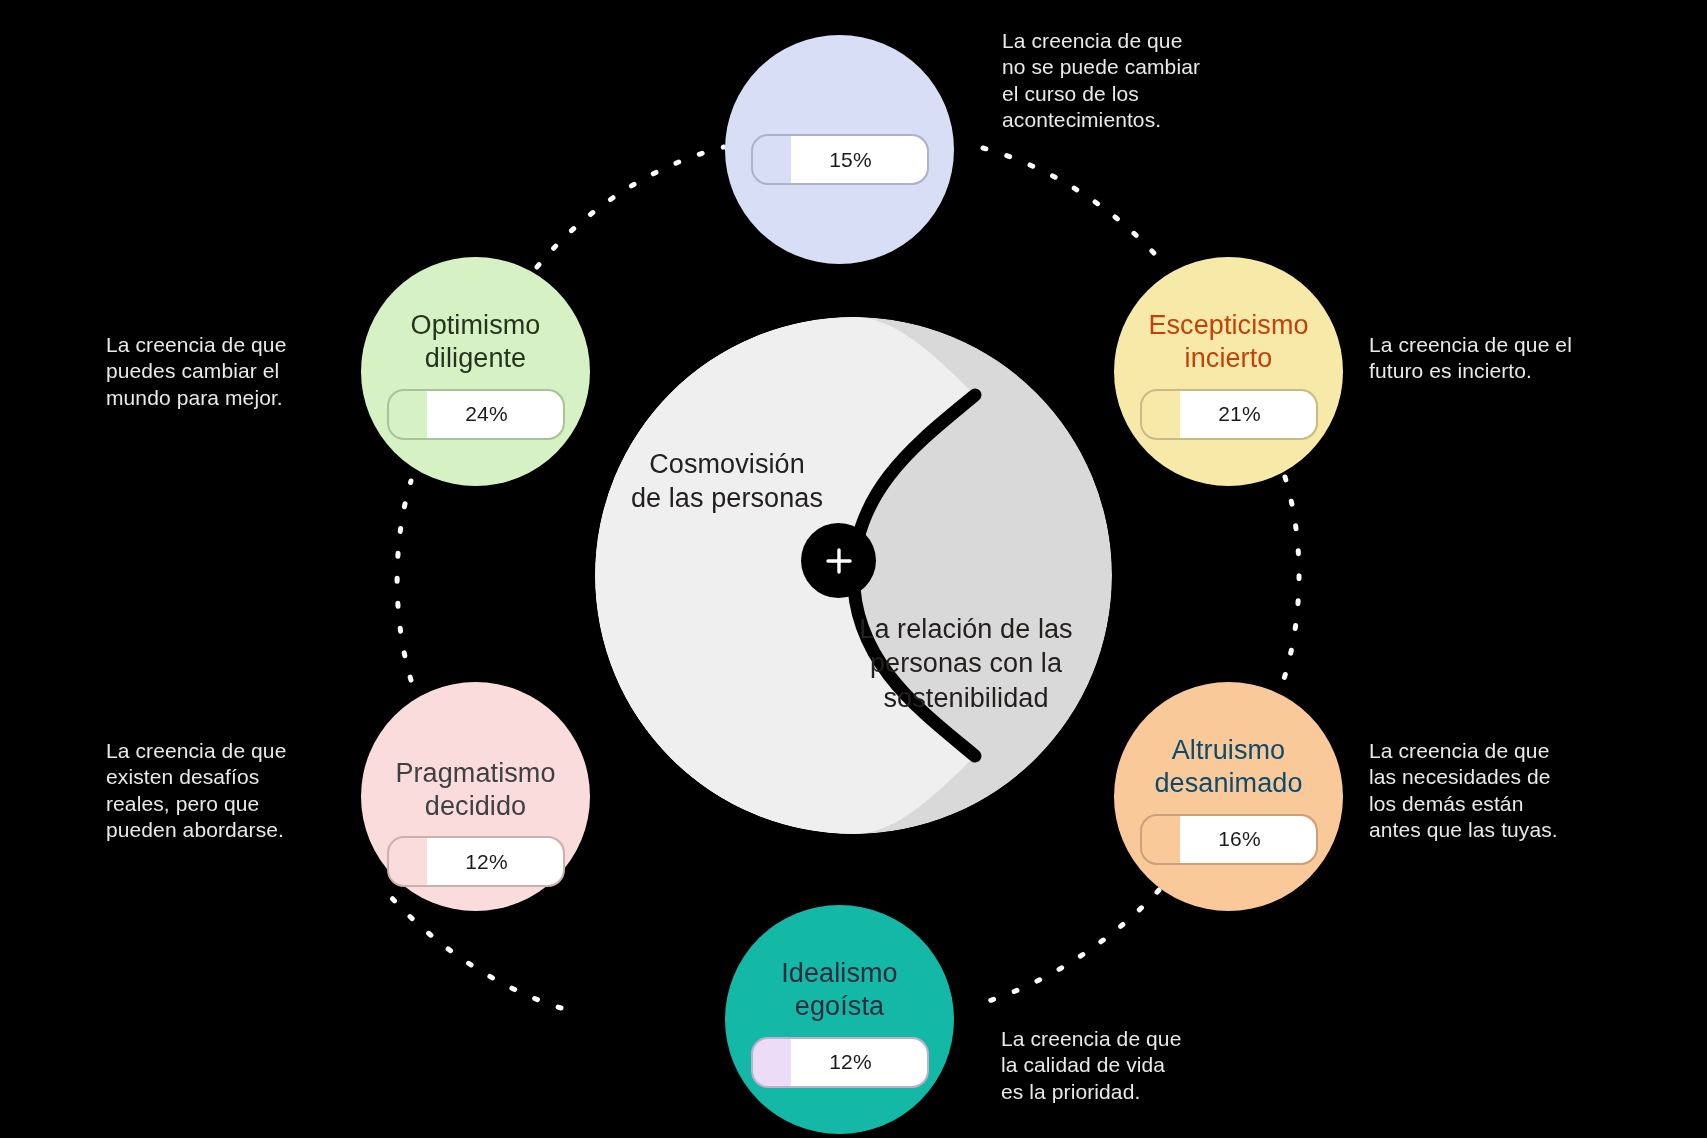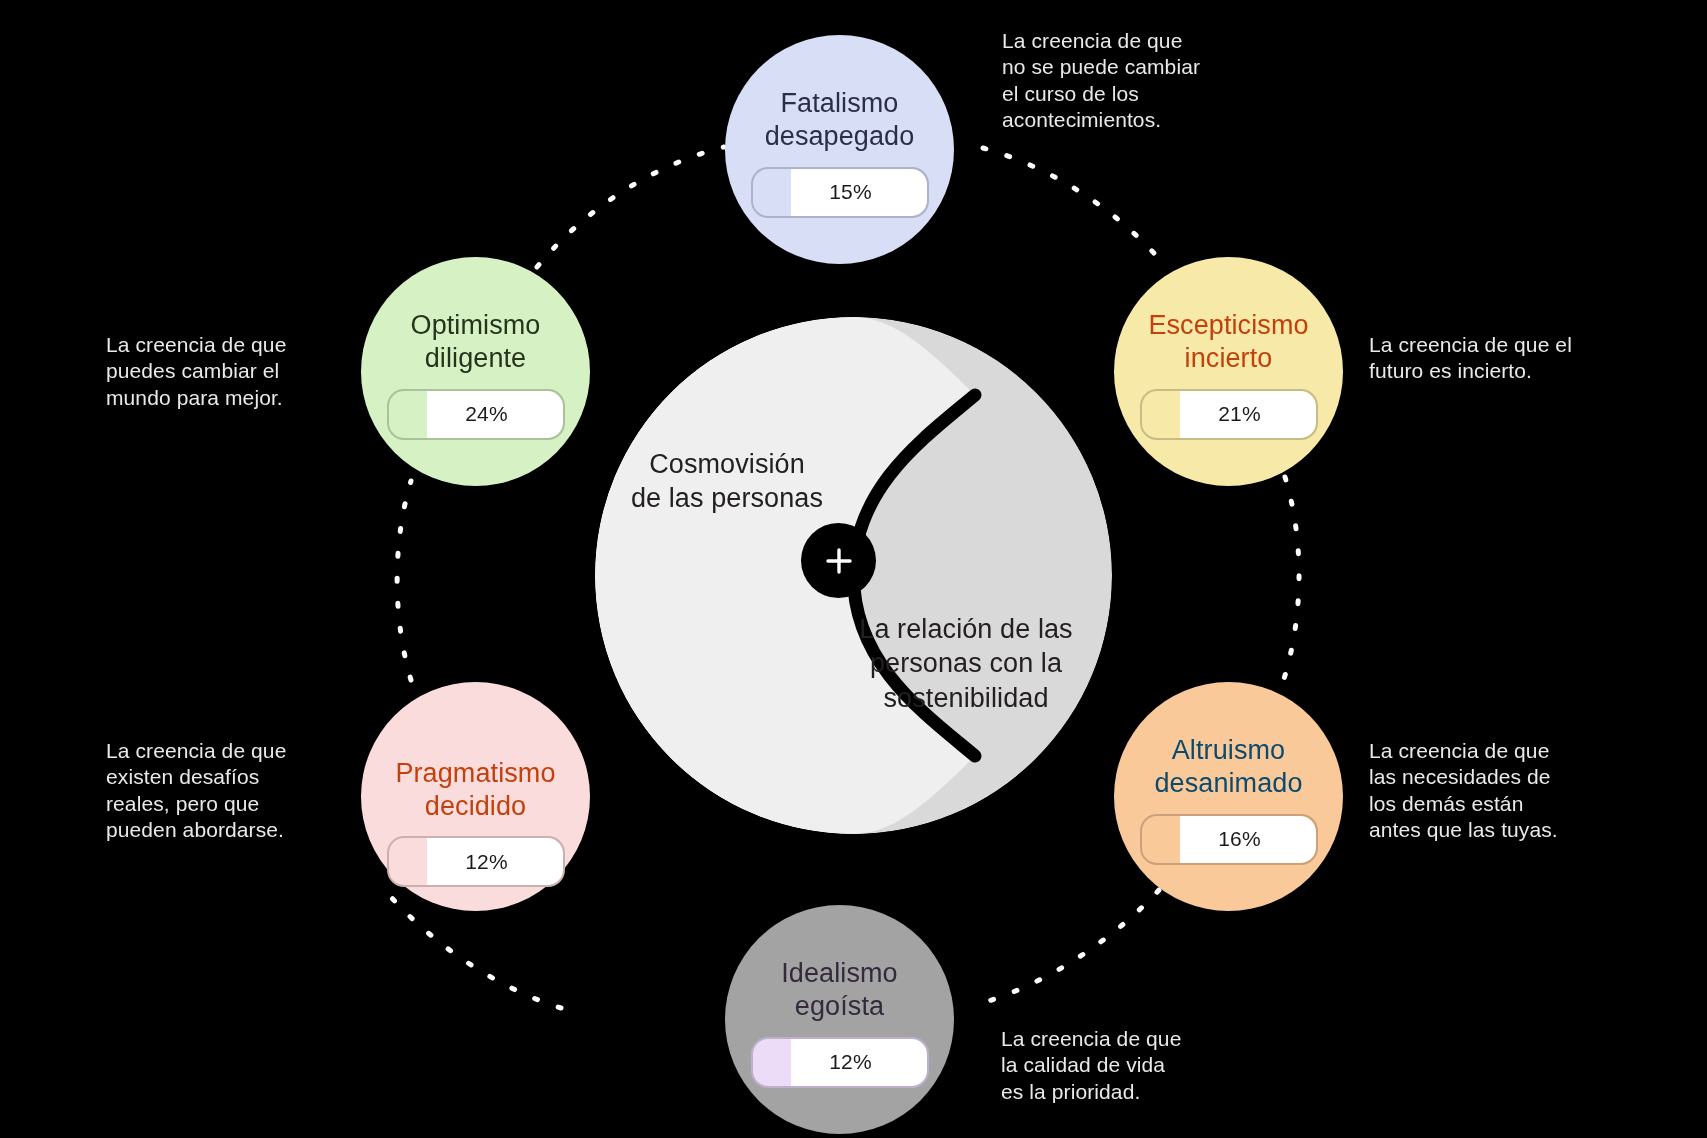--- a/index.html
+++ b/index.html
@@ -106,22 +106,20 @@
 de las personas</div>
 
     <div class="plus-node">
       <svg width="34" height="34" viewBox="0 0 34 34">
         <path d="M17 6 V28 M6 17 H28" stroke="#fff" stroke-width="3.4" stroke-linecap="round"></path>
       </svg>
     </div>
   </div>
 
   <div class="node" id="n0" style="left: 725px; top: 35px; background: rgb(217, 222, 247);">
-    <div class="node-title" style="color: rgb(43, 47, 69);">Fatalismo
-desapegado</div>
     <div class="pill" style="background: rgb(217, 222, 247); border-color: rgba(43, 47, 69, 0.25);">
       <div class="pill-fill" style="width: 78%;"></div>
       <span class="pill-value">15%</span>
     </div>
   </div>
   <div class="caption" style="left: 1002px; top: 28px; width: 270px; color: rgb(233, 233, 233);">La creencia de que
 no se puede cambiar
 el curso de los
 acontecimientos.</div>
 
@@ -142,34 +140,34 @@
     <div class="pill" style="background: rgb(250, 201, 154); border-color: rgba(61, 45, 29, 0.25);">
       <div class="pill-fill" style="width: 78%;"></div>
       <span class="pill-value">16%</span>
     </div>
   </div>
   <div class="caption" style="left: 1369px; top: 738px; width: 262px; color: rgb(233, 233, 233);">La creencia de que
 las necesidades de
 los demás están
 antes que las tuyas.</div>
 
-  <div class="node" id="n3" style="left: 725px; top: 905px; background: #a3a3a3;">
+  <div class="node" id="n3" style="left: 725px; top: 905px; background: #14b8a6;">
     <div class="node-title" style="color: rgb(51, 42, 61);">Idealismo
 egoísta</div>
     <div class="pill" style="background: rgb(236, 220, 248); border-color: rgba(51, 42, 61, 0.25);">
       <div class="pill-fill" style="width: 78%;"></div>
       <span class="pill-value">12%</span>
     </div>
   </div>
   <div class="caption" style="left: 1001px; top: 1026px; width: 262px; color: rgb(233, 233, 233);">La creencia de que
 la calidad de vida
 es la prioridad.</div>
 
   <div class="node" id="n4" style="left: 361px; top: 682px; background: rgb(251, 220, 220);">
-    <div class="node-title" style="color: #c2410c; margin-top: 45px;">Pragmatismo
+    <div class="node-title" style="color: #404040; margin-top: 45px;">Pragmatismo
 decidido</div>
     <div class="pill" style="background: rgb(251, 220, 220); border-color: rgba(61, 42, 42, 0.25);">
       <div class="pill-fill" style="width: 78%;"></div>
       <span class="pill-value">12%</span>
     </div>
   </div>
   <div class="caption" style="left: 106px; top: 738px; width: 262px; color: rgb(233, 233, 233);">La creencia de que
 existen desafíos
 reales, pero que
 pueden abordarse.</div>

